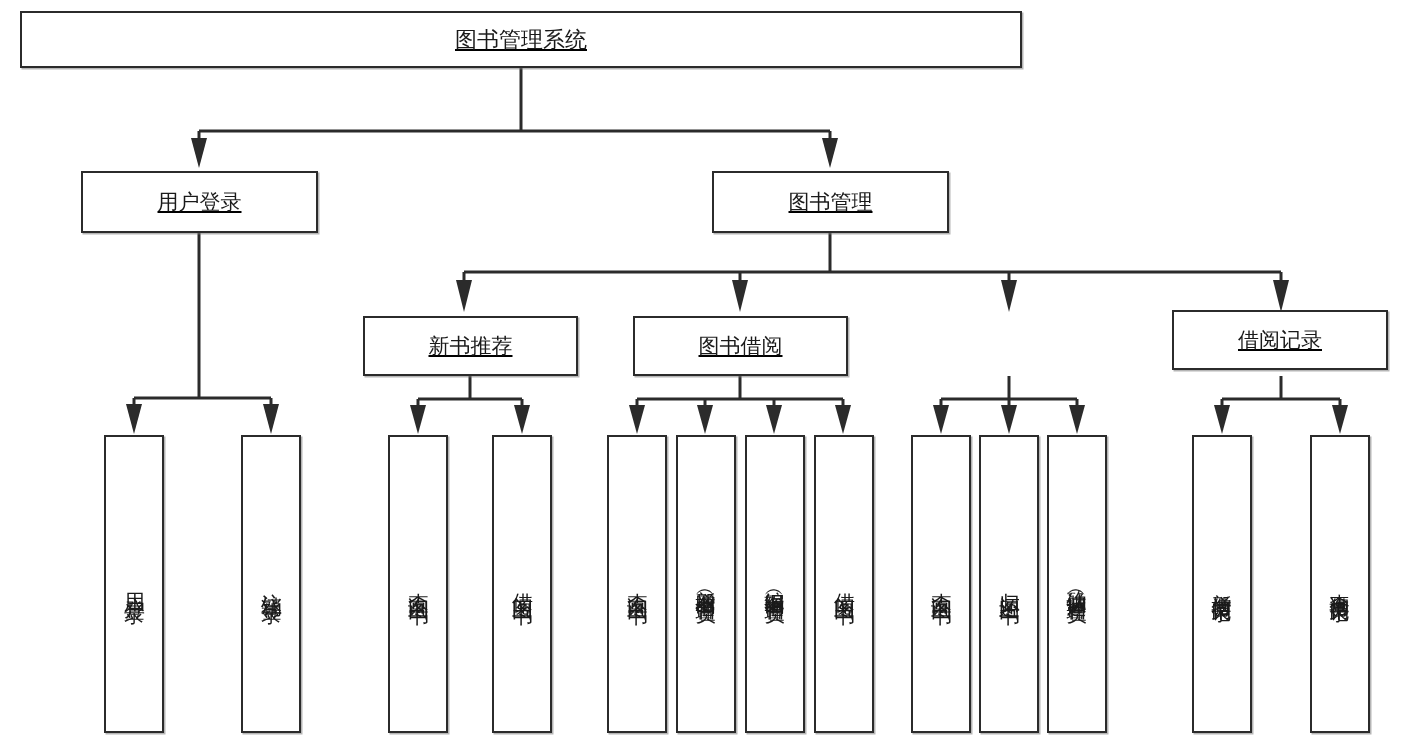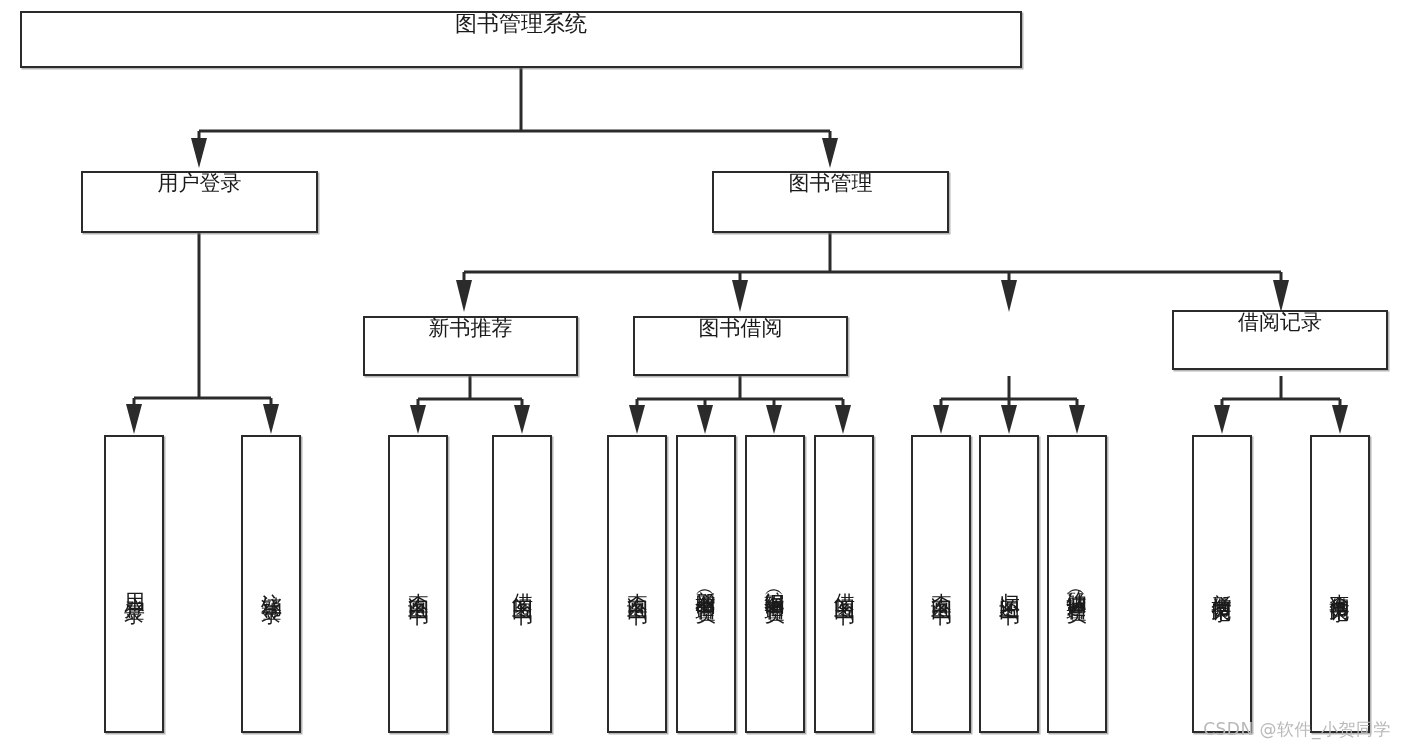--- a/index.html
+++ b/index.html
@@ -28,22 +28,24 @@
     height: 747px;
     display: block;
   }
   .node-box {
     position: absolute;
     box-sizing: border-box;
     background: #ffffff;
     border: 2px solid #2b2b2b;
     box-shadow: 1.5px 1.5px 0 0 rgba(120,120,120,0.55);
     display: flex;
+    align-items: center;
     justify-content: center;
     z-index: 3;
+    text-decoration: underline;
   }
   .node-label {
     color: #1a1a1a;
     font-family: "DejaVu Sans", "Liberation Sans", sans-serif;
     white-space: nowrap;
     line-height: 1.0;
   }
   .level-root .node-label { font-size: 22px; }
   .level-2 .node-label { font-size: 21px; }
   .level-3 .node-label { font-size: 21px; }
@@ -235,15 +237,14 @@
     <span class="leaf-label tall">确认归还（管理员）</span>
   </div>
 
   <div class="leaf-box" style="left:1192px; top:435px; width:60px; height:298px;">
     <span class="leaf-label tall">新增借阅记录</span>
   </div>
   <div class="leaf-box" style="left:1310px; top:435px; width:60px; height:298px;">
     <span class="leaf-label tall">查询借阅记录</span>
   </div>
 
-  <div id="watermark">CSDN @软件_小贺同学</div>
 
 </div>
 
 </body></html>

